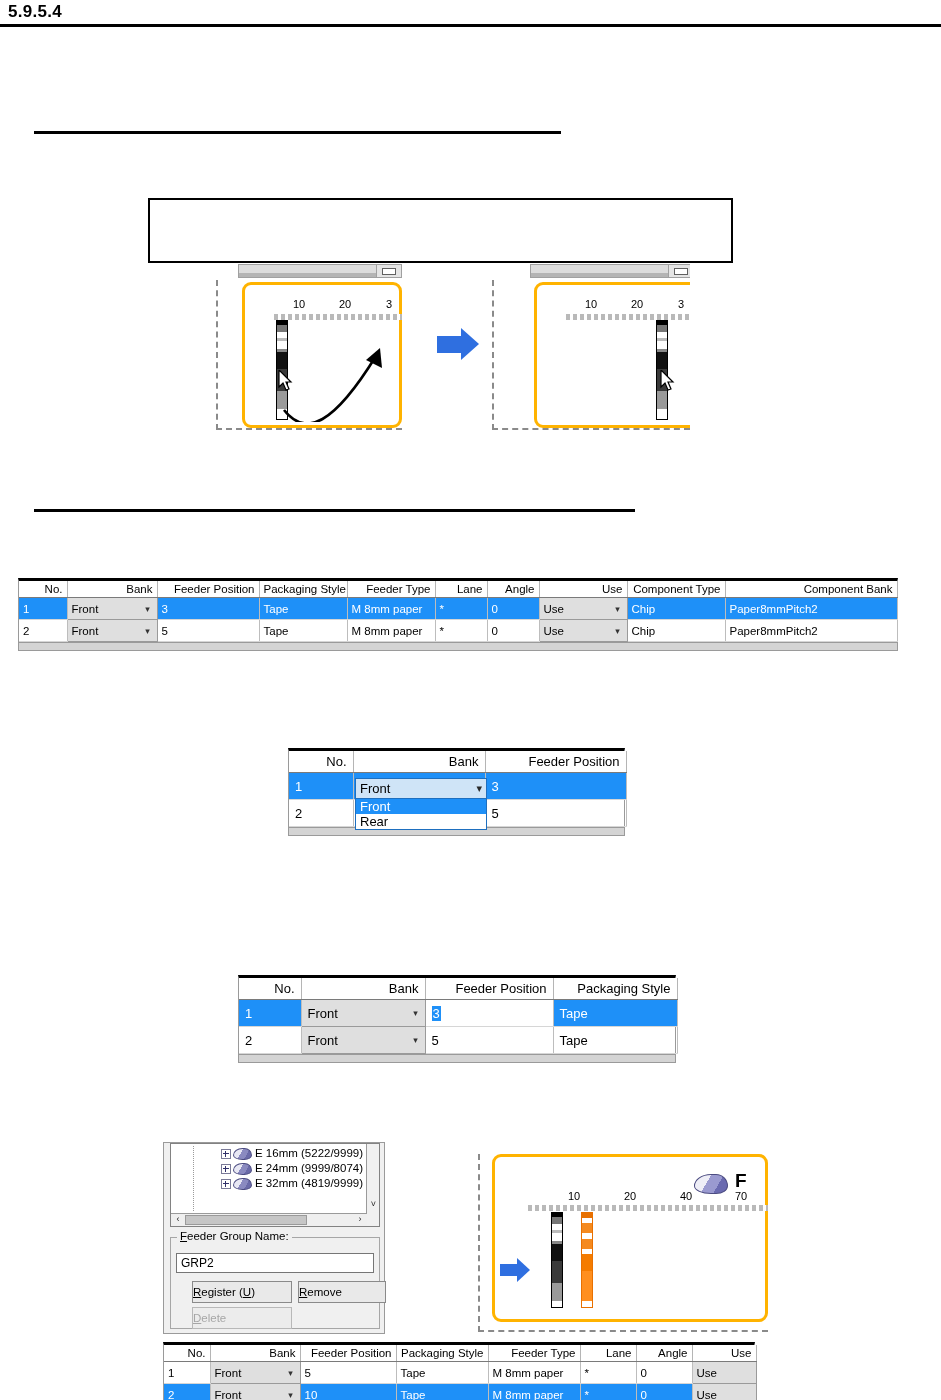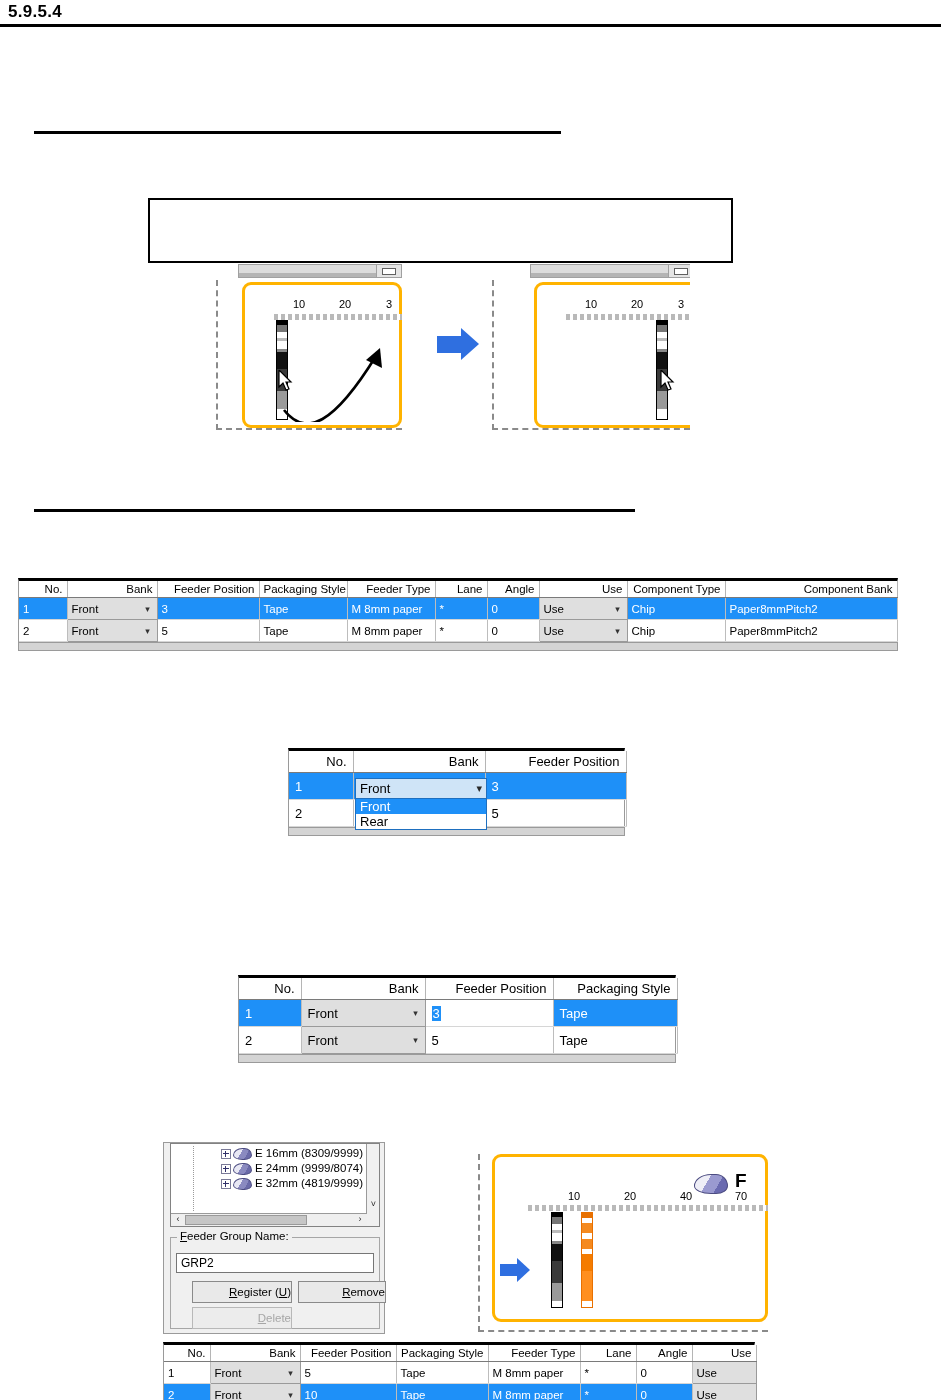--- a/index.html
+++ b/index.html
@@ -188,21 +188,21 @@
   }
   .groupbox .legend{
     position:absolute;left:6px;top:-8px;background:#f0f0f0;padding:0 3px;font-size:11.5px;
   }
   .txtinput{
     position:absolute;background:#fff;border:1px solid #767676;box-sizing:border-box;
     font-size:12px;padding:1px 4px;line-height:16px;
   }
   .btn{
     position:absolute;background:#e9e9e9;border:1px solid #8a8a8a;box-sizing:border-box;
-    font-size:11.5px;text-align:right;line-height:20px;
+    font-size:11.5px;text-align:left;line-height:20px;
   }
   .btn.disabled{color:#a6a6a6;background:#ececec;border-color:#b8b8b8;}
   .u{text-decoration:underline;}
 </style>
 </head>
 <body>
 
 <div class="abs" id="page-title">5.9.5.4</div>
 <div class="abs" id="header-rule"></div>
 
@@ -402,21 +402,21 @@
     </tbody>
   </table>
   <div class="footer-strip"></div>
 </div>
 
 <div class="panel" style="left:163px;top:1142px;width:222px;height:192px;">
 
   <div class="treebox" style="left:6px;top:0px;width:210px;height:84px;">
     <div style="position:absolute;left:2px;top:2px;right:15px;bottom:14px;overflow:hidden;">
       <div class="tree-row" style="padding-left:48px;">
-        <span class="plusbox"></span><span class="reel"></span><span>E 16mm (8309/9999)</span>
+        <span class="plusbox"></span><span class="reel"></span><span>E 16mm (5222/9999)</span>
       </div>
       <div class="tree-row" style="padding-left:48px;">
         <span class="plusbox"></span><span class="reel"></span><span>E 24mm (9999/8074)</span>
       </div>
       <div class="tree-row" style="padding-left:48px;">
         <span class="plusbox"></span><span class="reel"></span><span>E 32mm (4819/9999)</span>
       </div>
       <div style="position:absolute;left:20px;top:0;bottom:0;width:1px;background:repeating-linear-gradient(to bottom,#9a9a9a 0 1px,transparent 1px 2px);"></div>
     </div>
     <div class="vscroll">

